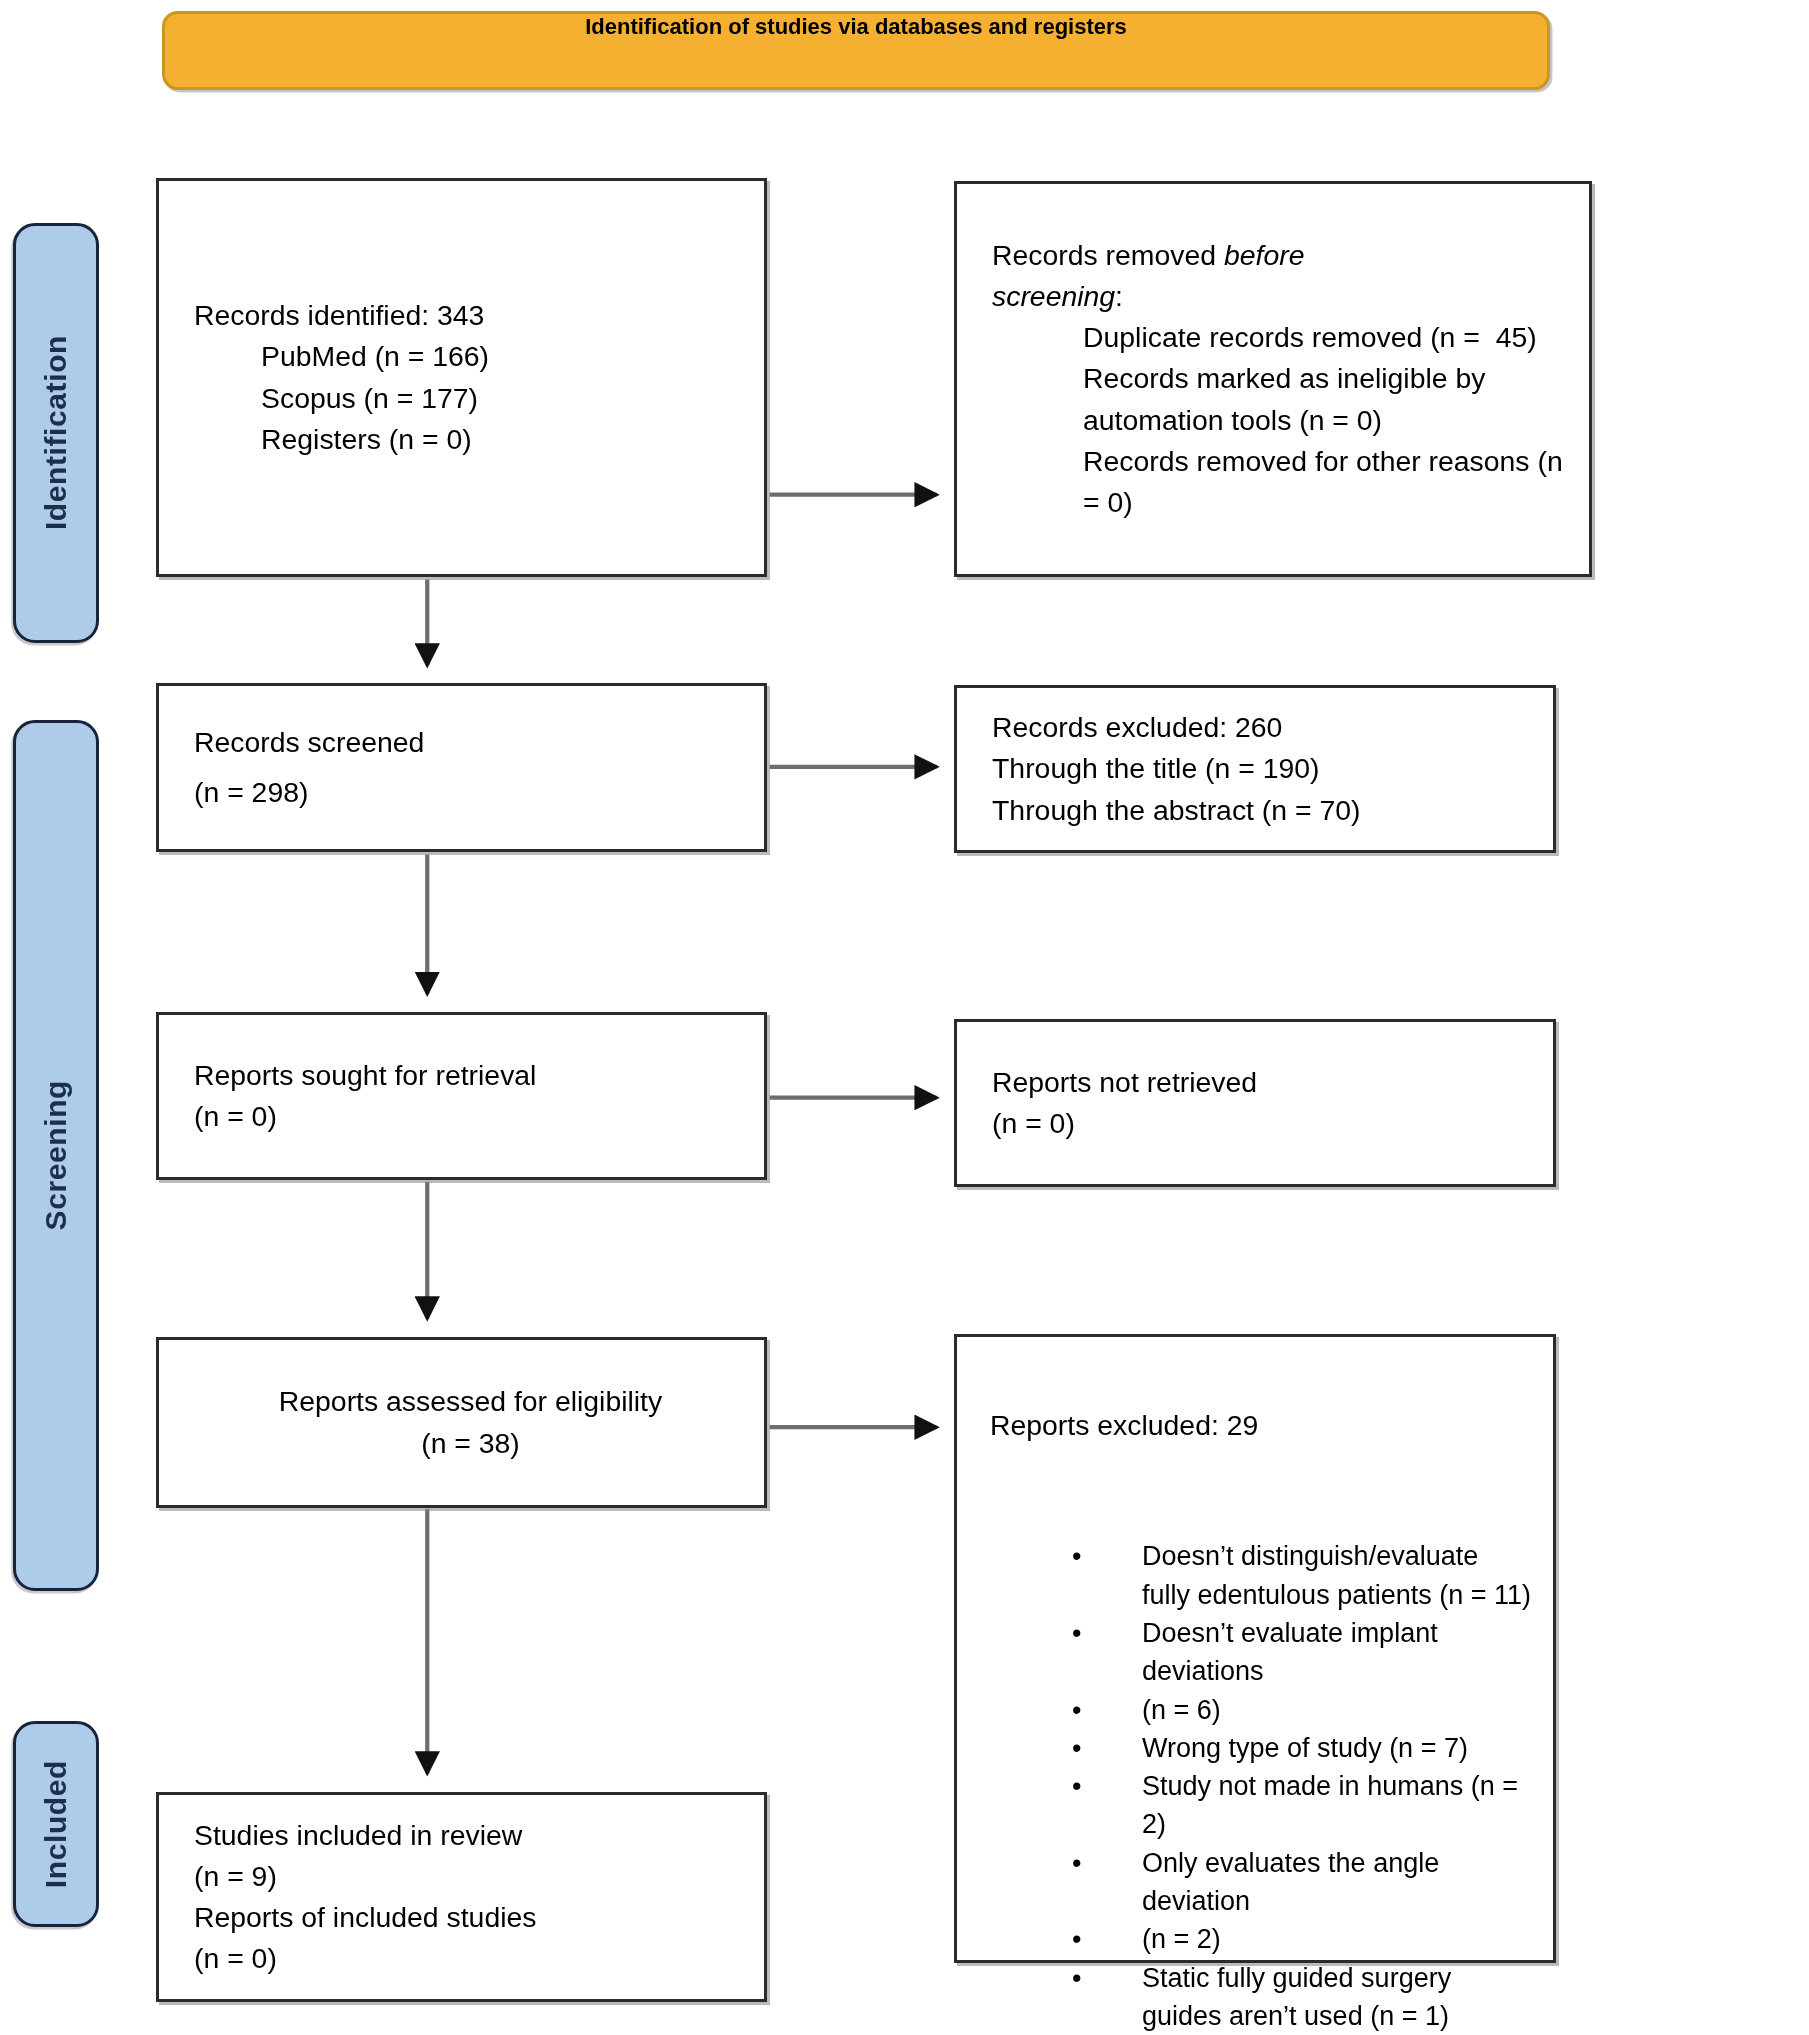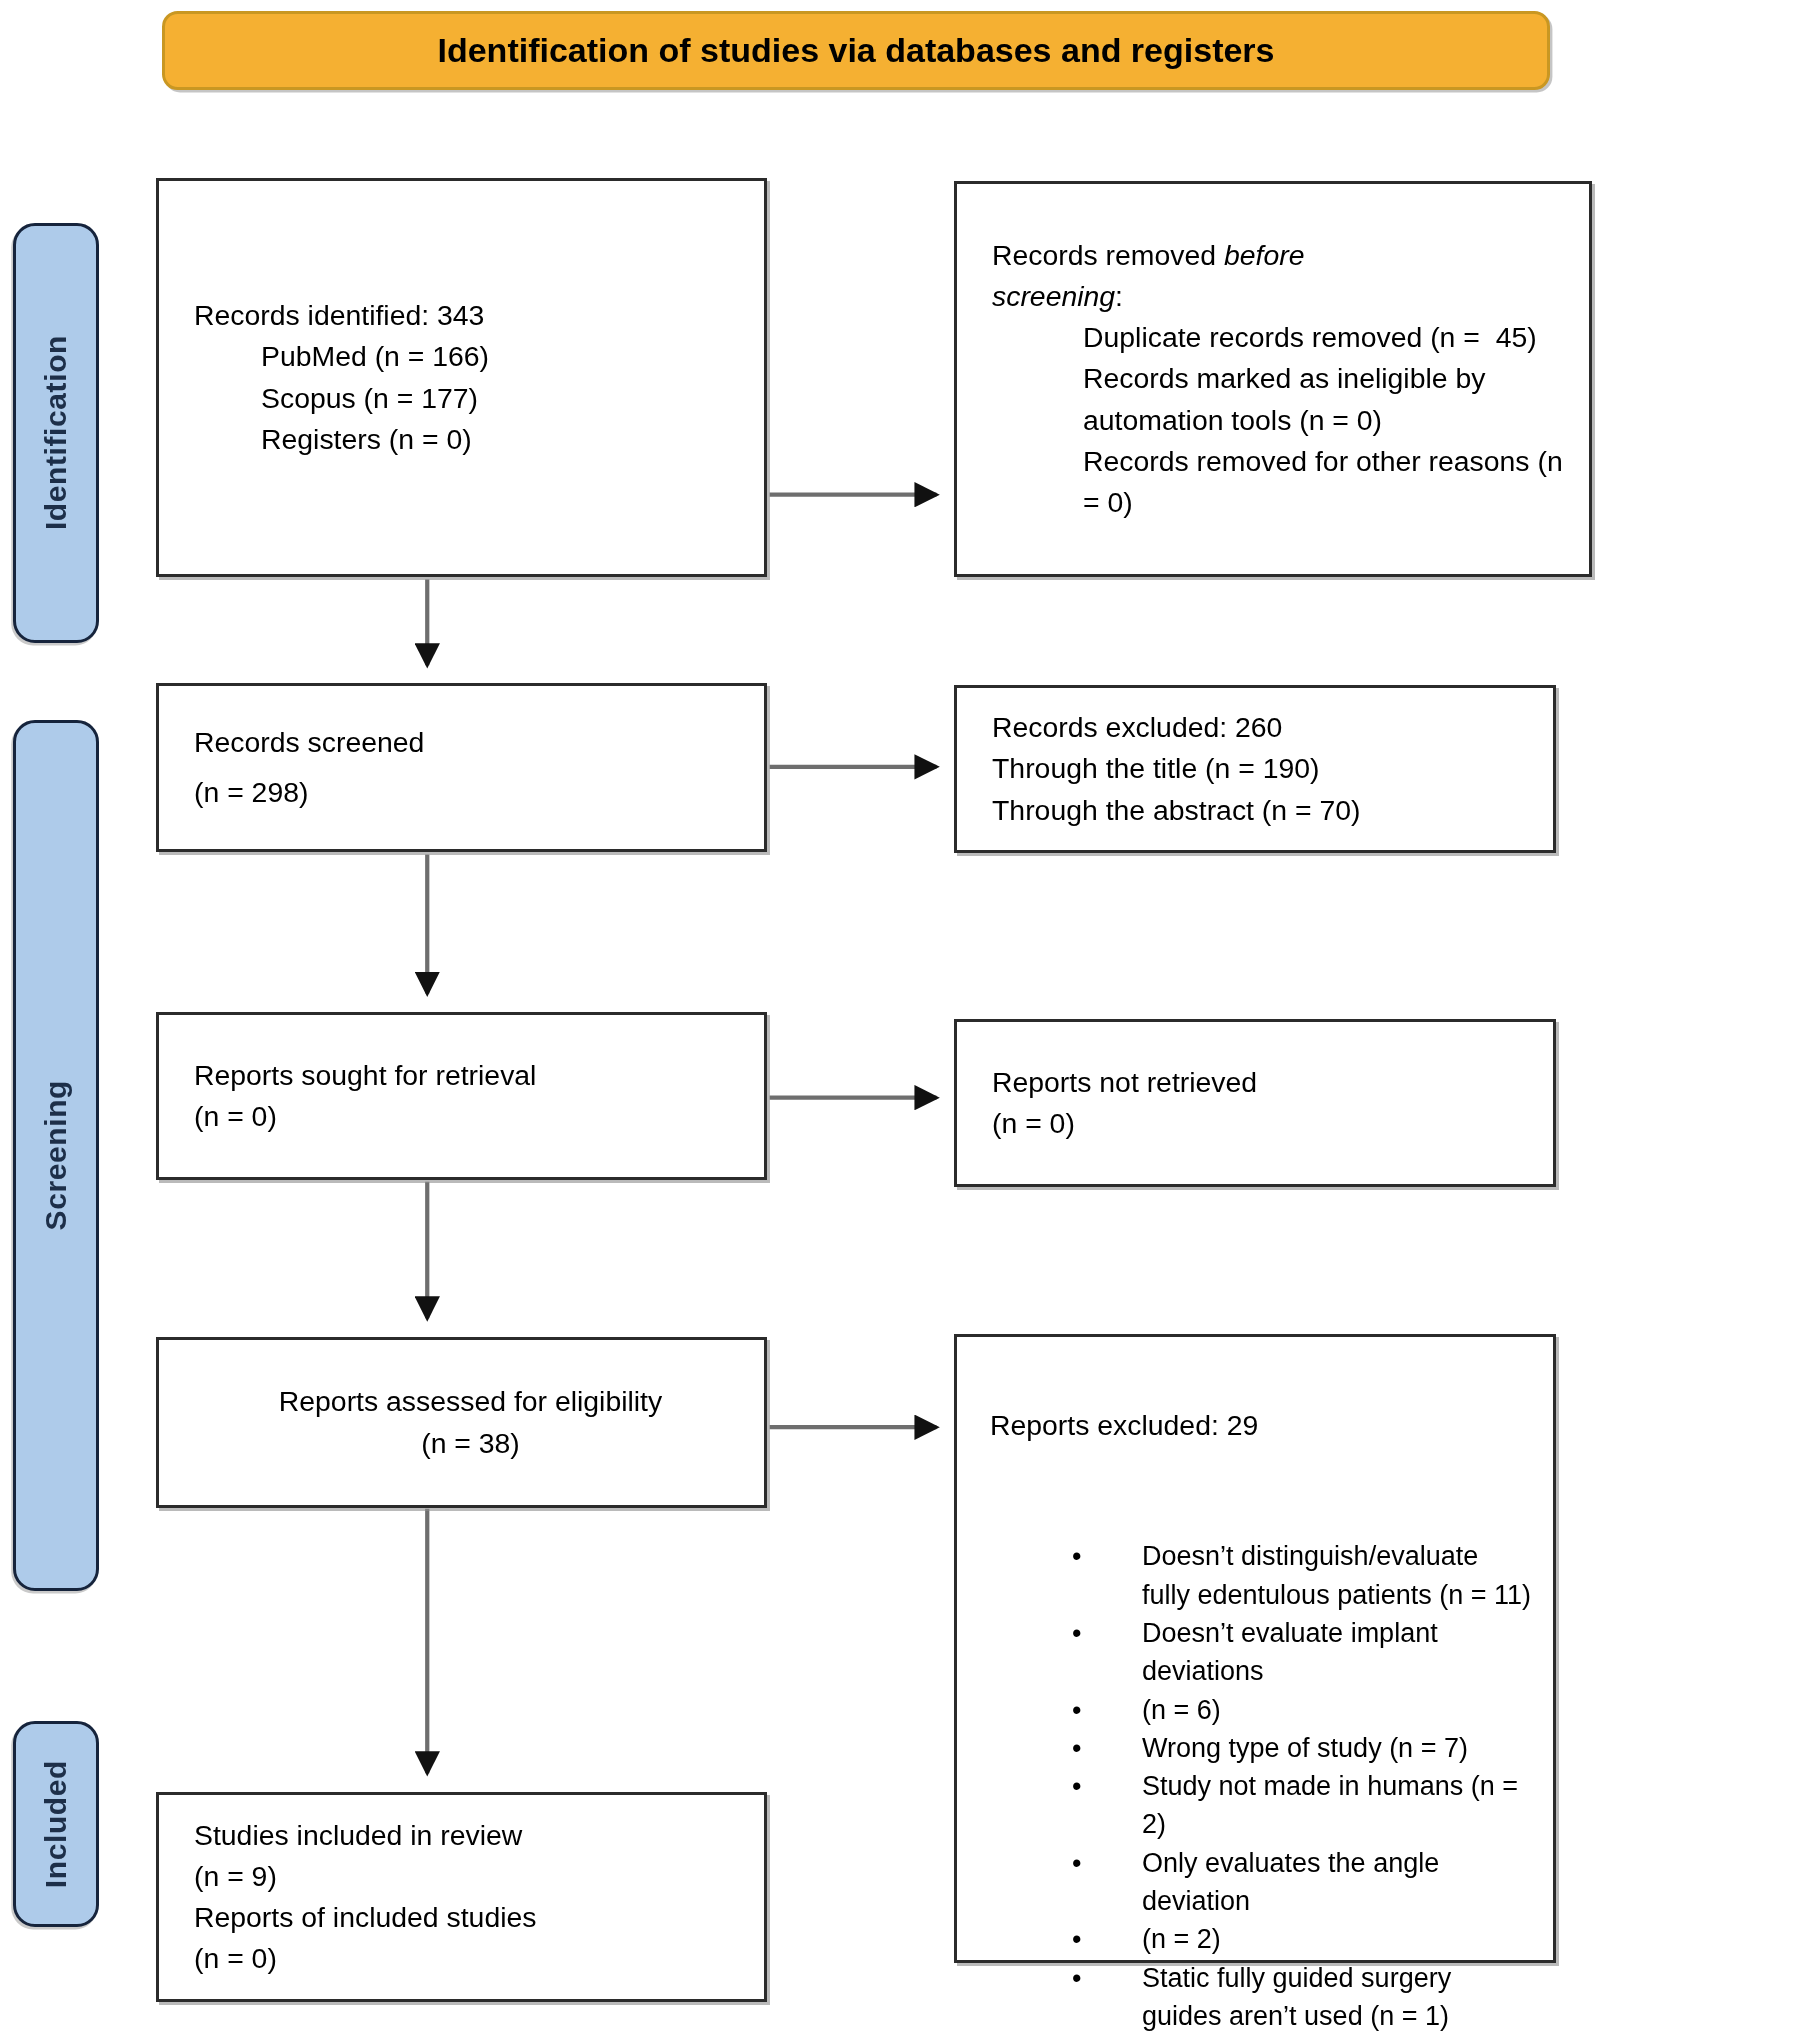--- a/index.html
+++ b/index.html
@@ -6,22 +6,22 @@
   .canvas {
     position:relative; width:1810px; height:2035px; background:#ffffff;
     font-family:"Liberation Sans", sans-serif; color:#000000;
   }
 
   
   .banner {
     position:absolute; left:162px; top:11px; width:1388px; height:79px;
     background:#F5B032; border:3px solid #C99722; border-radius:15.7px;
     box-shadow:2.4px 2.4px 0 rgba(150,150,150,0.55);
-    display:flex; align-items:center; justify-content:center;
-    font-weight:bold; font-size:34px; box-sizing:border-box;
+    display:flex; justify-content:center;
+    font-weight:bold; font-size:22px; box-sizing:border-box;
   }
 
   
   .stage {
     position:absolute; left:13.3px; width:86px;
     background:#AECBEA; border:3.6px solid #16243C; border-radius:22px;
     box-shadow:-1.8px 2.4px 0 rgba(150,150,150,0.5);
     display:flex; align-items:center; justify-content:center; box-sizing:border-box;
   }
   #stage-identification { top:223px;  height:420px; }

